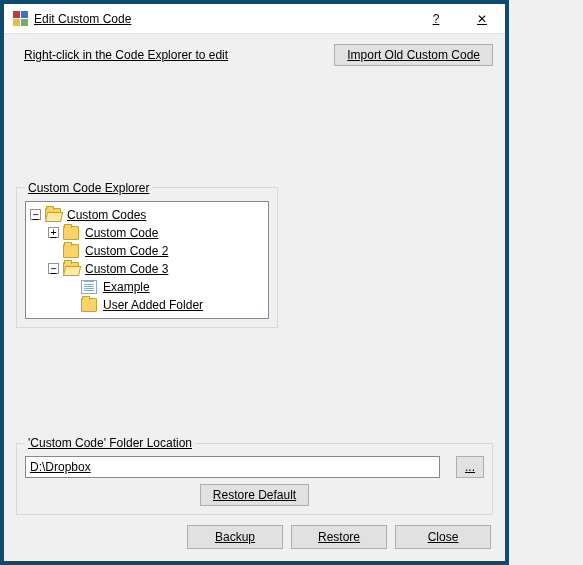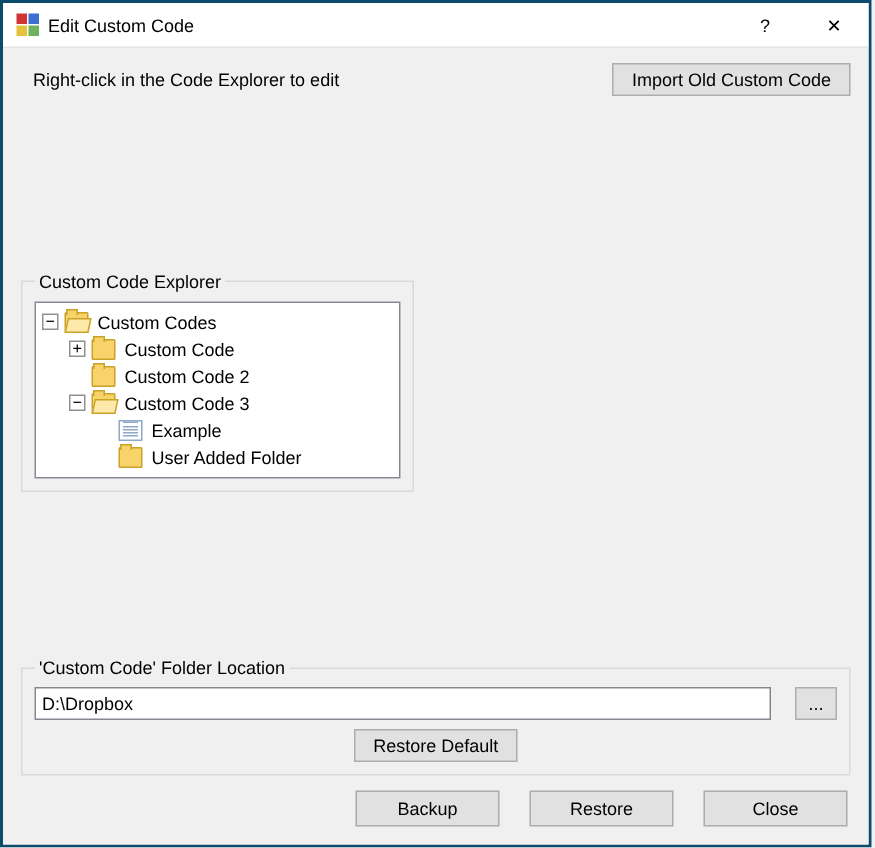--- a/index.html
+++ b/index.html
@@ -6,26 +6,27 @@
   body {
     margin: 0;
     font-family: "Segoe UI", Tahoma, sans-serif;
     font-size: 12px;
     background: #f0f0f0;
     width: 583px;
     height: 565px;
     overflow: hidden;
   }
   .window {
-    width: 581px;
+    width: 509px;
     height: 565px;
     background: #ffffff;
-    border: 2px solid #0c4a6e;
+    border: 4px solid #0c4a6e;
     display: flex;
     flex-direction: column;
+    text-decoration: underline;
   }
   .titlebar {
     height: 30px;
     background: #ffffff;
     display: flex;
     align-items: center;
     border-bottom: 1px solid #e5e5e5;
   }
   .titlebar .app-icon {
     width: 16px; height: 16px;
@@ -114,21 +115,21 @@
   .loc-input {
     flex:1;
     background:#fff;
     border:1px solid #828790;
     padding:2px 4px;
     font:inherit;
     height:22px;
   }
   .browse-btn { min-width:28px; padding:3px 4px; }
   .restore-row { display:flex; justify-content:center; margin-top:6px; }
-  .bottom-row { display:flex; justify-content:flex-end; gap:20px; margin-top:10px; padding-right:2px;align-items:center; }
+  .bottom-row { display:flex; justify-content:flex-end; gap:8px; margin-top:10px; padding-right:2px;align-items:center; }
   .bottom-row .btn { min-width:96px; padding:4px 12px; }
   ::-webkit-scrollbar { width:17px; }
   ::-webkit-scrollbar-track { background:#f0f0f0; }
   ::-webkit-scrollbar-thumb { background:#cdcdcd; }
   ::-webkit-scrollbar-button { background:#f0f0f0; height:17px; }
 </style>
 </head>
 <body>
 
 <div class="window">

